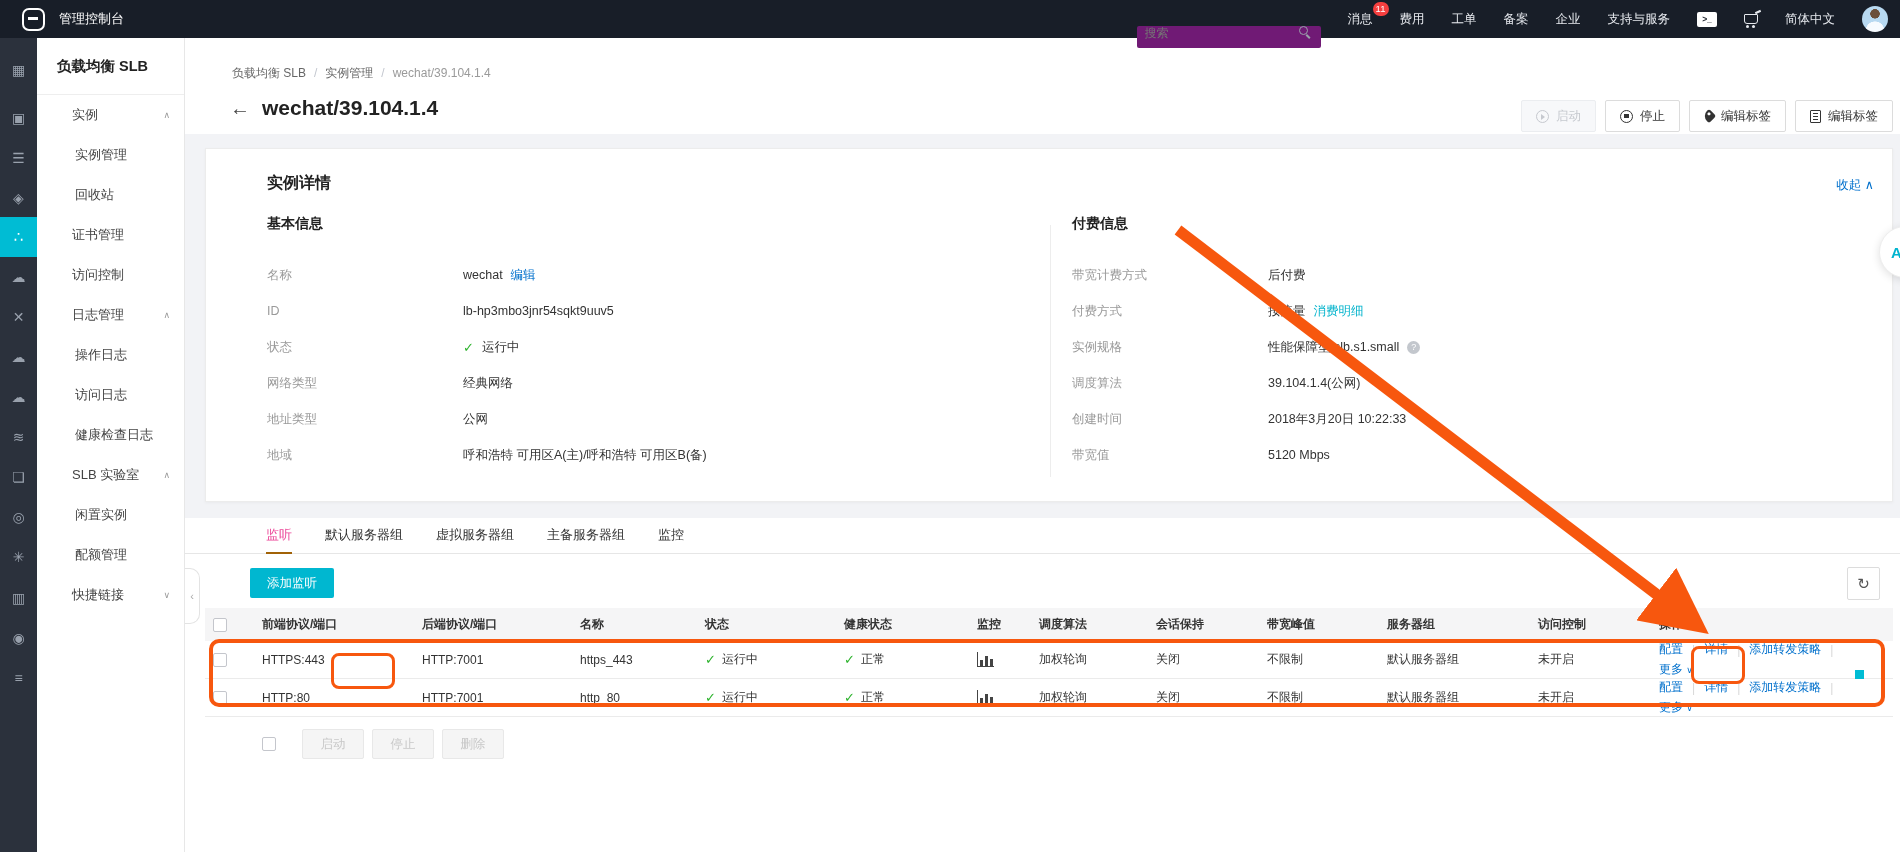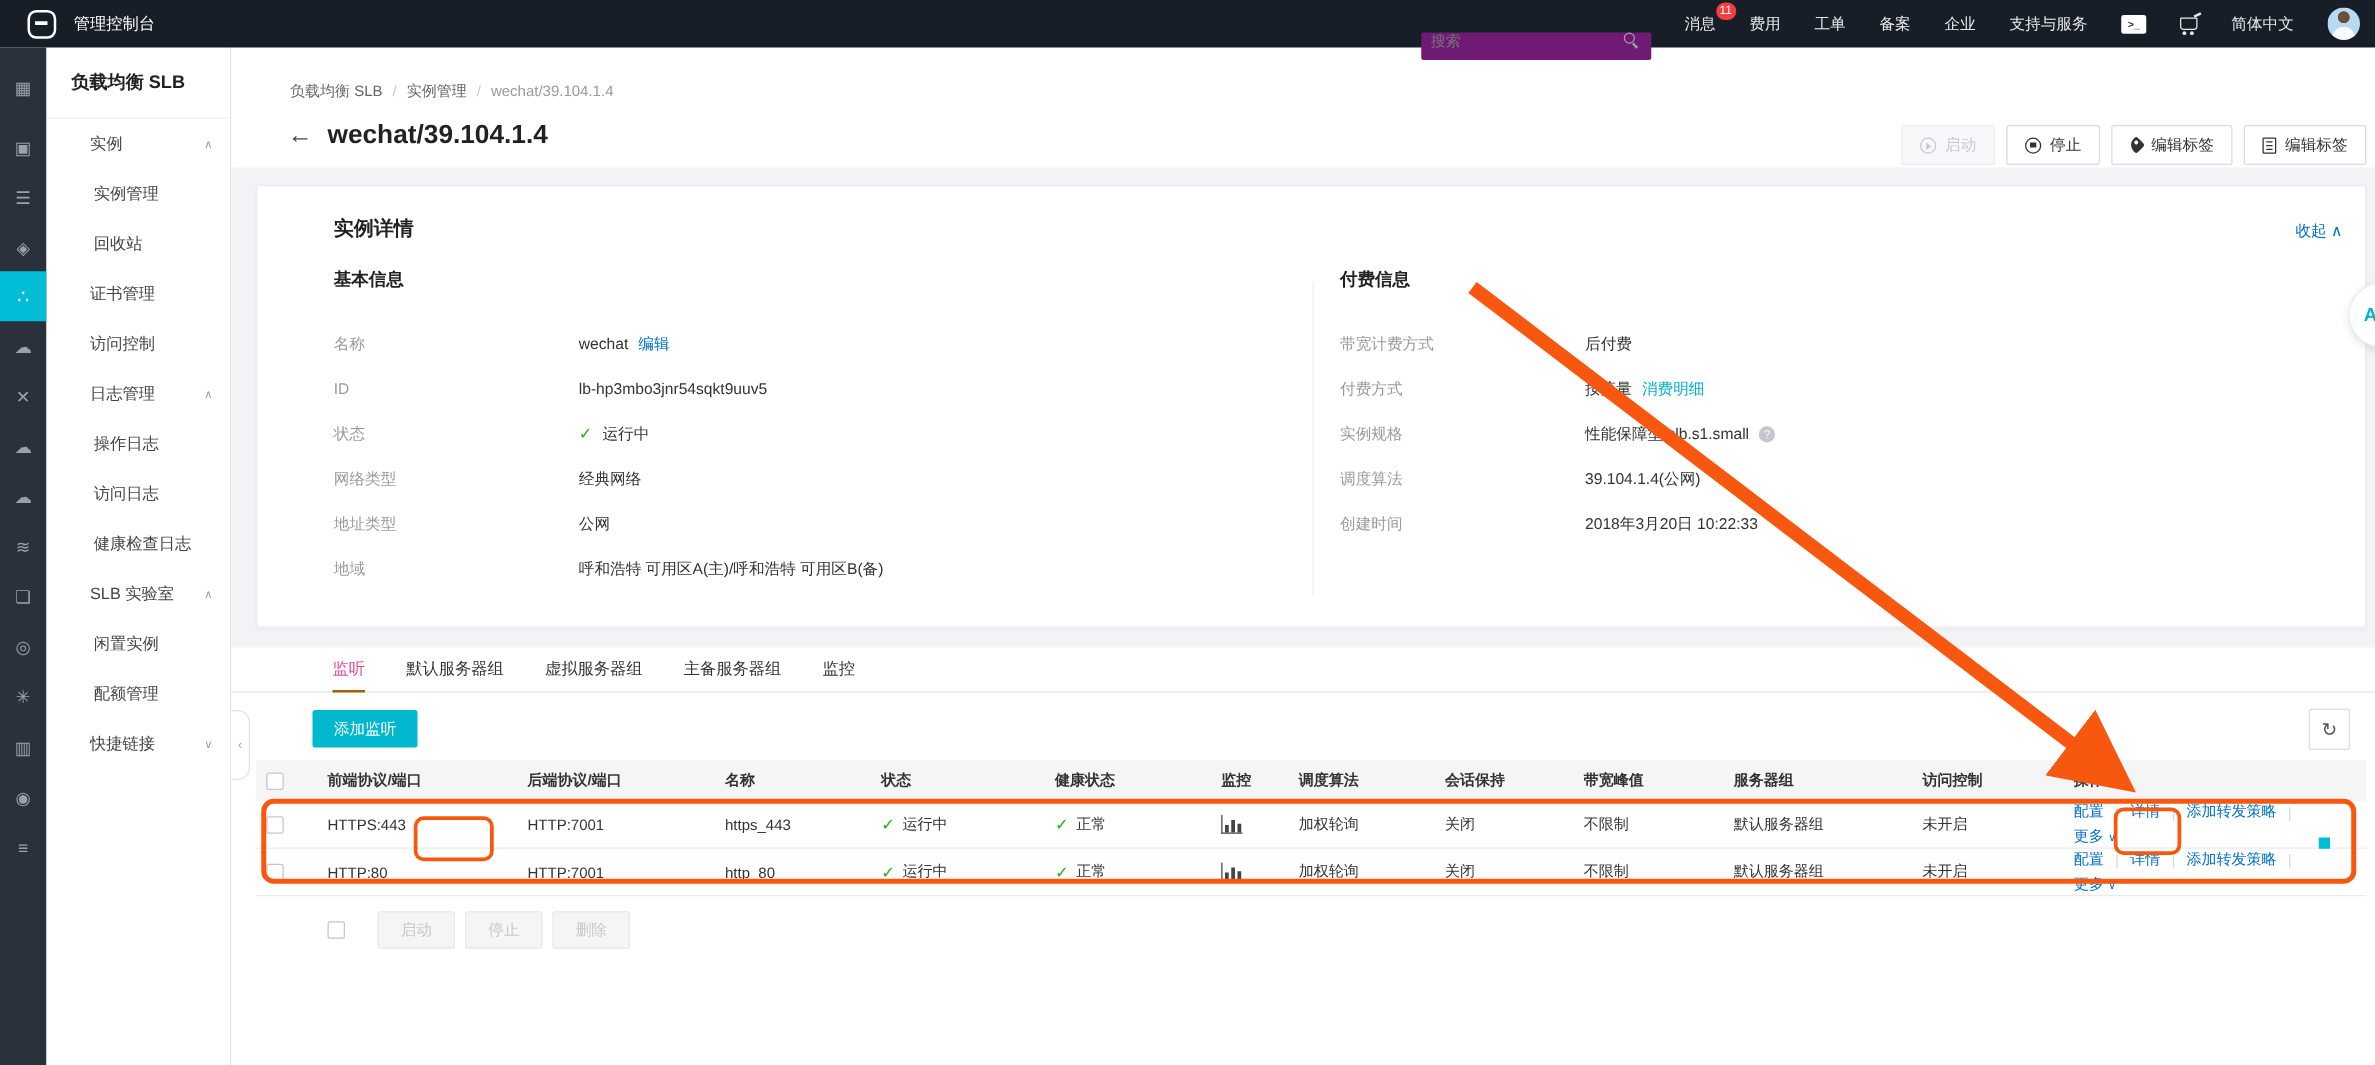--- a/index.html
+++ b/index.html
@@ -417,20 +417,27 @@
         </div>
 
         <div class="drow">
           <span class="dlabel">创建时间</span>
           <span class="dval">
             <span>2018年3月20日 10:22:33</span>
 
           </span>
         </div>
 
+        <div class="drow">
+          <span class="dlabel">带宽值</span>
+          <span class="dval">
+            <span>5120 Mbps</span>
+
+          </span>
+        </div>
 
     </div>
   </div>
 
   <div id="tabs">
 
       <span class="tab active">监听</span>
 
       <span class="tab">默认服务器组</span>
 

